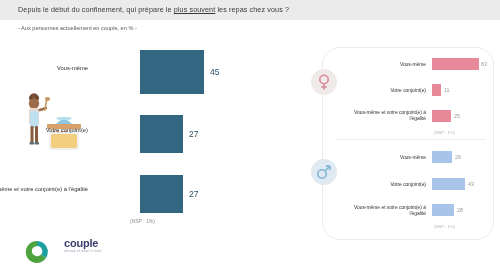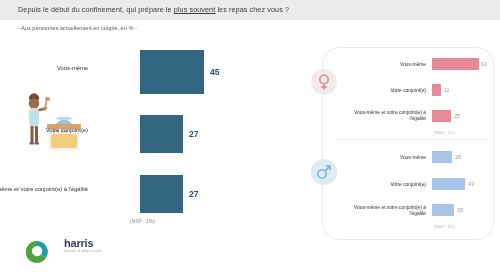--- a/index.html
+++ b/index.html
@@ -30,21 +30,21 @@
   
   .total-chart { position: absolute; left: 0; top: 45px; width: 300px; height: 190px; }
 
   .t-row { position: absolute; left: 0; width: 300px; }
   .t-label {
     position: absolute; right: 212px; width: 128px; text-align: right;
     font-size: 5.8px; color: #2f2f2f; line-height: 7.5px;
   }
   .t-bar { position: absolute; left: 88px; background: #336680; }
   .t-val {
-    position: absolute; font-size: 8.6px; font-weight: bold; color: #2a4f66;
+    position: absolute; font-size: 8.6px; font-weight: normal; color: #2a4f66;
   }
   .t-nsp {
     position: absolute; left: 130px; top: 218px;
     font-size: 5px; color: #8e8e8e;
   }
 
   
   .illus { position: absolute; left: 14px; top: 88px; width: 70px; height: 66px; }
 
   
@@ -203,18 +203,18 @@
   </div>
 
   <div class="g-nsp" style="left:434px; top:224px;">(NSP : 1%)</div>
 
   <div class="logo">
     <svg width="38" height="28" viewBox="0 0 38 28">
       <path d="M19 3 a11 11 0 1 0 9 17 l-5 -3.5 a5.2 5.2 0 1 1 -4 -8.6 z" fill="#4fa33f"></path>
       <path d="M19 3 a11 11 0 0 1 9 17 l-5 -3.5 a5.2 5.2 0 0 0 -4 -8.6 z" fill="#1fa0a0"></path>
     </svg>
     <div class="logo-text">
-      <div class="logo-l1">harris</div>
+      <div class="logo-l1">couple</div>
       <div class="logo-tag">ahead of what's next</div>
     </div>
   </div>
 
 </div>
 
 </body></html>

